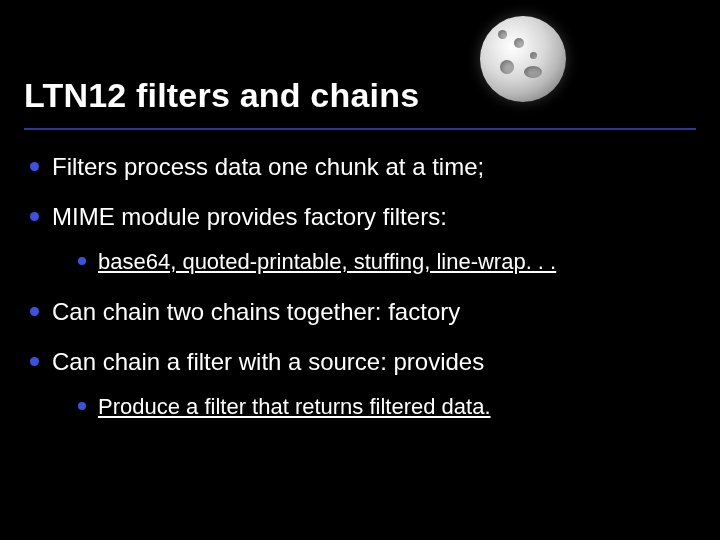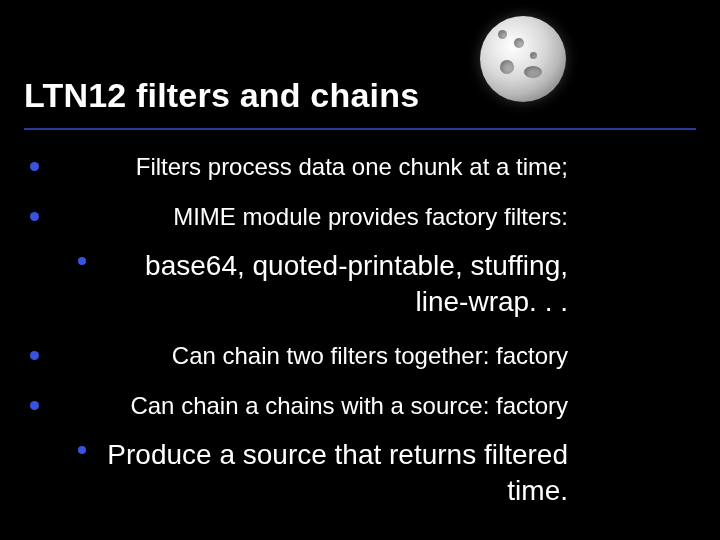--- a/index.html
+++ b/index.html
@@ -58,21 +58,20 @@
     position: absolute;
     top: 152px;
     left: 24px;
     right: 24px;
   }
 
   ul.outer {
     list-style: none;
     margin: 0;
     padding: 0;
-    text-align: right;
   }
   ul.outer > li {
     position: relative;
     padding-left: 28px;
     font-size: 24px;
     line-height: 1.25;
     margin-bottom: 20px;
   }
   ul.outer > li::before {
     content: "";
@@ -86,23 +85,24 @@
   }
 
   ul.inner {
     list-style: none;
     margin: 16px 0 0 0;
     padding: 0 0 0 24px;
   }
   ul.inner > li {
     position: relative;
     padding-left: 22px;
-    font-size: 28px;
+    font-size: 22px;
     line-height: 1.3;
     margin-bottom: 6px;
+    text-decoration: underline;
   }
   ul.inner > li::before {
     content: "";
     position: absolute;
     left: 2px;
     top: 9px;
     width: 8px;
     height: 8px;
     background: #3a52e0;
     border-radius: 50%;
@@ -134,28 +134,28 @@
       <li>
         <span>MIME module provides factory filters:</span>
         <ul class="inner">
           <li>
             <span>base64, quoted-printable, stuffing, line-wrap. . .</span>
           </li>
         </ul>
       </li>
 
       <li>
-        <span>Can chain two filters together: factory</span>
+        <span>Can chain two chains together: factory</span>
       </li>
 
       <li>
-        <span>Can chain a chains with a source: factory</span>
+        <span>Can chain a filter with a source: provides</span>
         <ul class="inner">
           <li>
-            <span>Produce a source that returns filtered time.</span>
+            <span>Produce a filter that returns filtered data.</span>
           </li>
         </ul>
       </li>
 
     </ul>
   </div>
 
 </div>
 
 </body></html>

